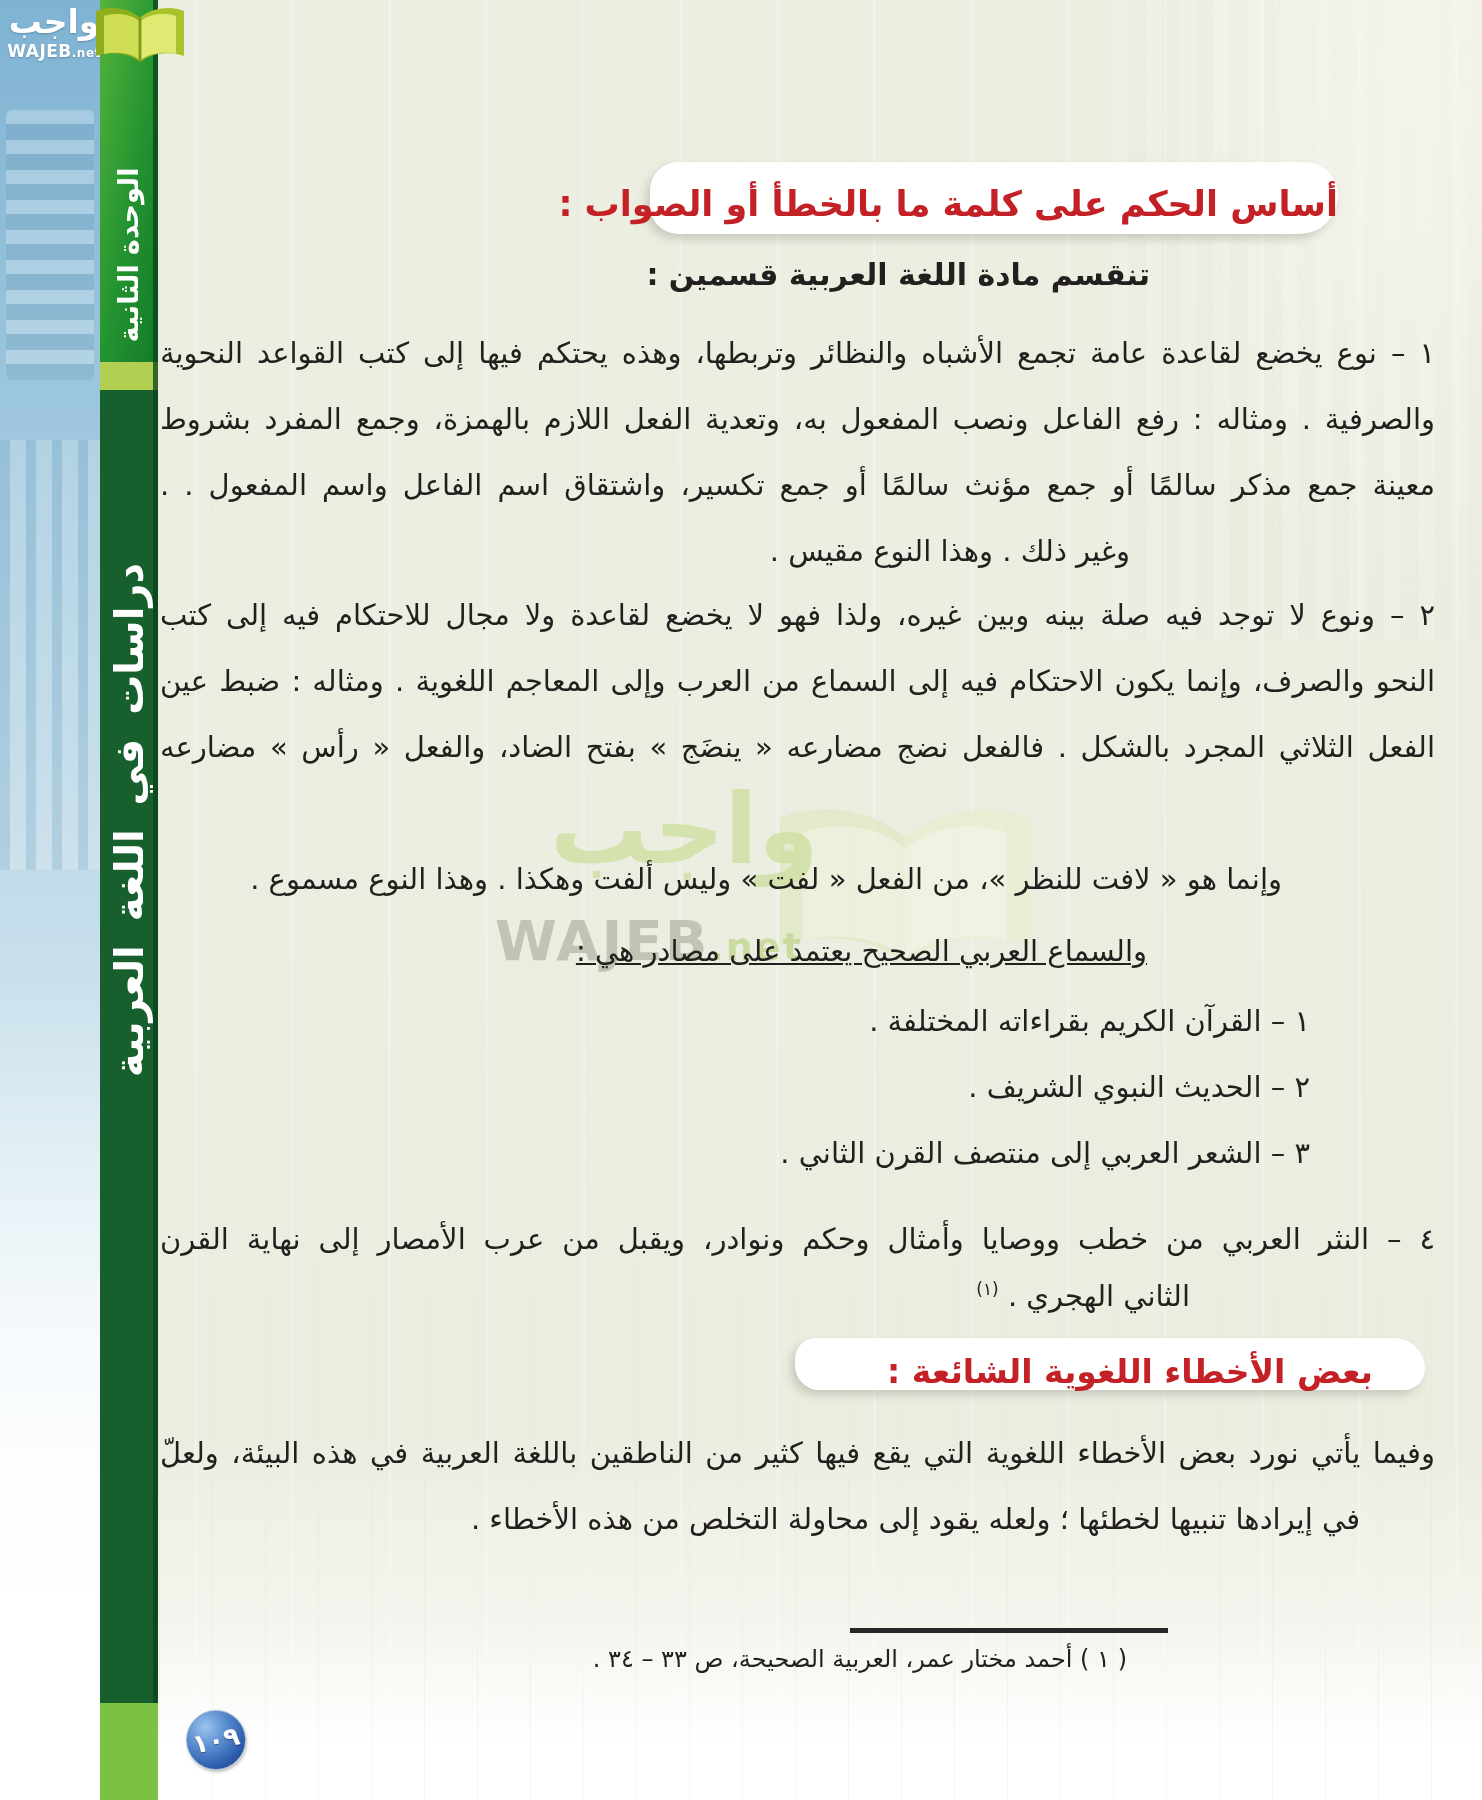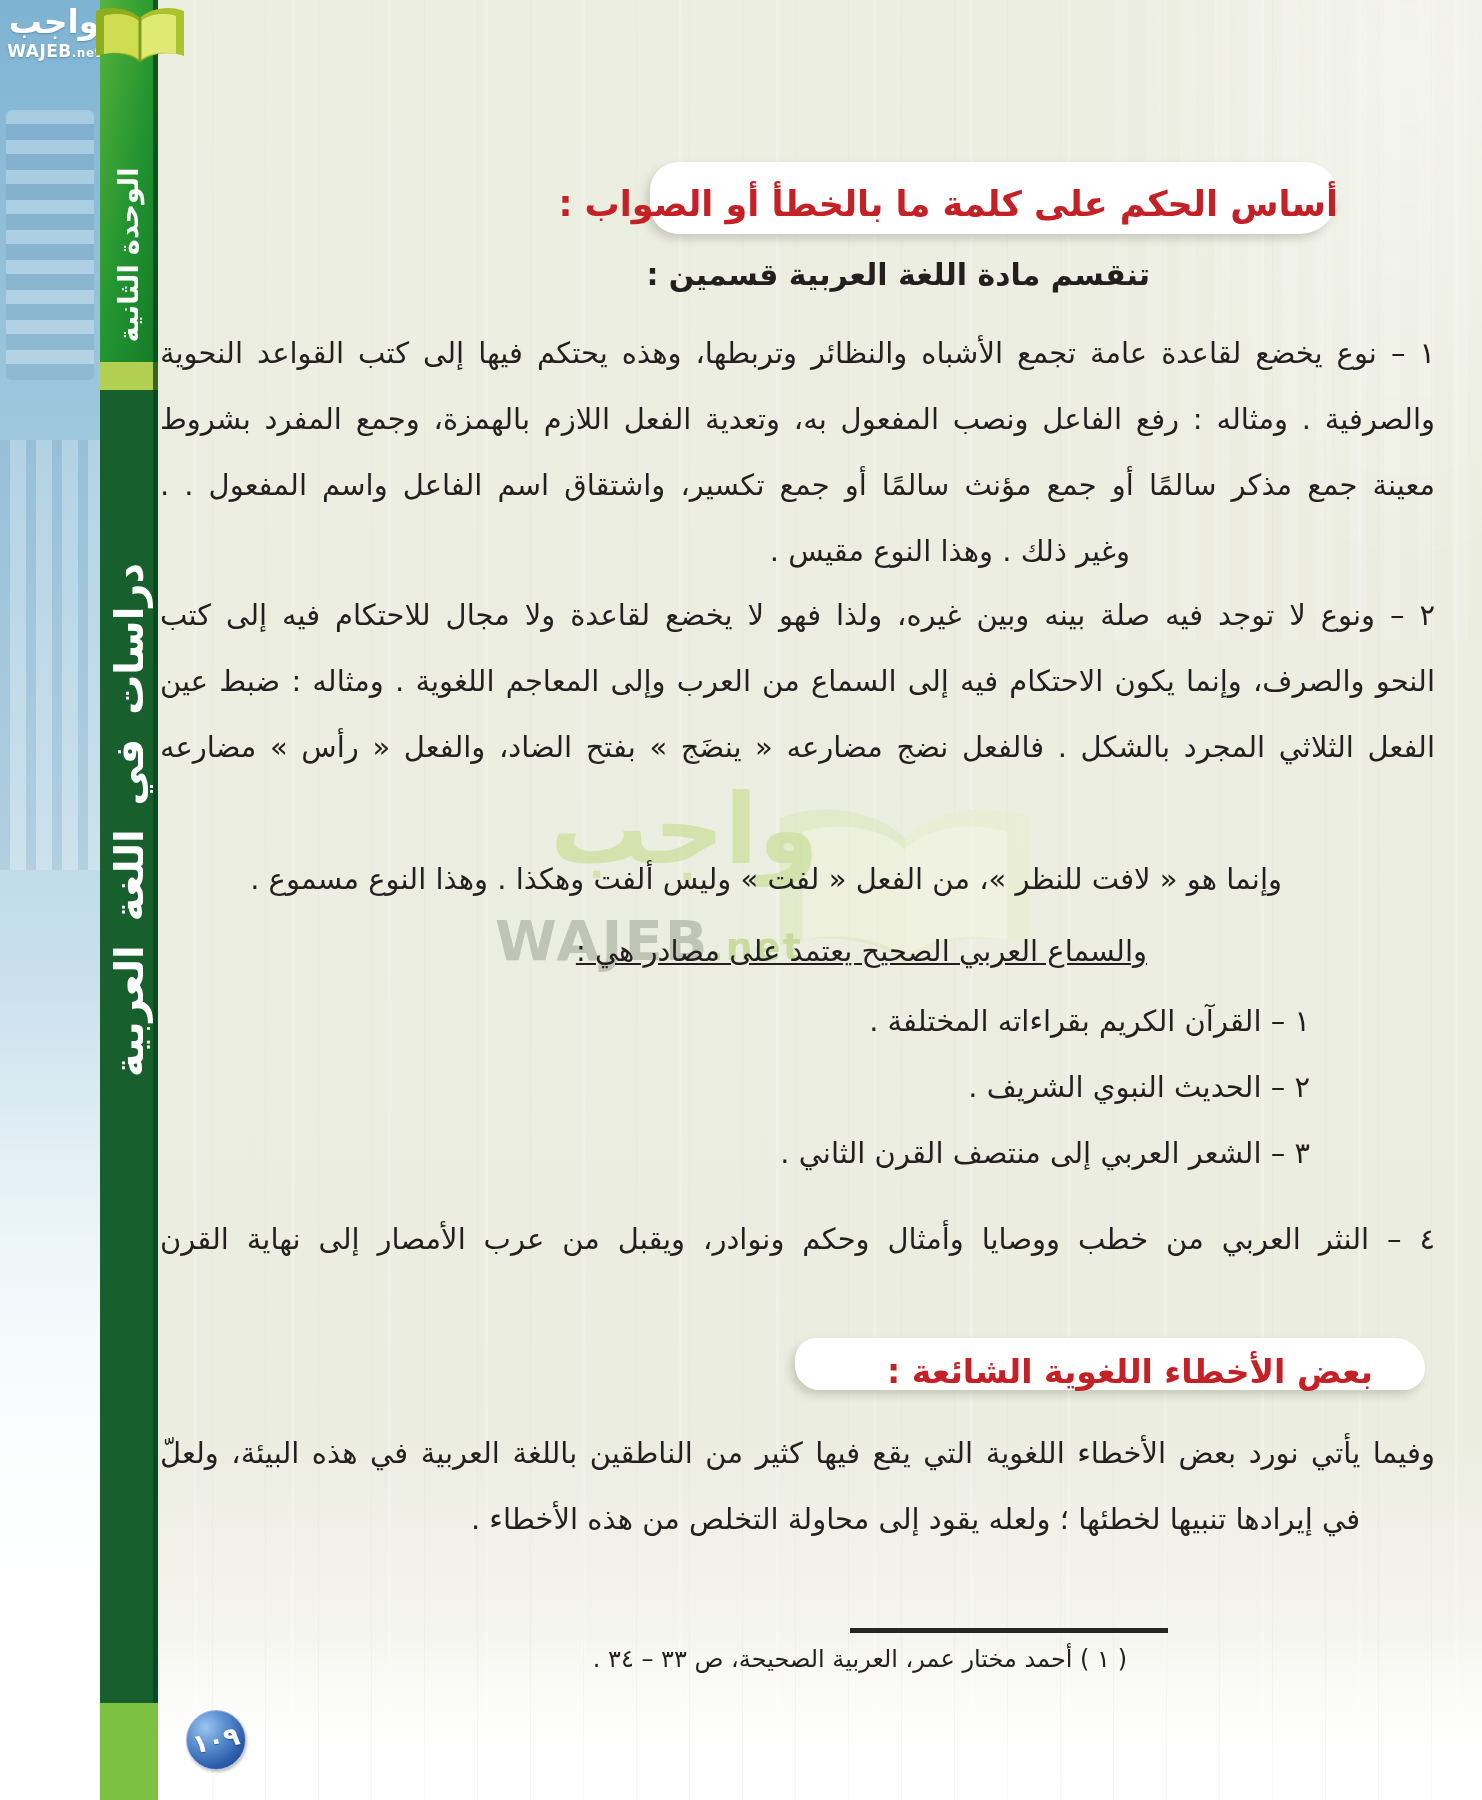--- a/index.html
+++ b/index.html
@@ -132,20 +132,21 @@
     <div class="l lj" style="top:658px;left:160px;right:47px;">النحو والصرف، وإنما يكون الاحتكام فيه إلى السماع من العرب وإلى المعاجم اللغوية . ومثاله : ضبط عين</div>
     <div class="l lj" style="top:724px;left:160px;right:47px;">الفعل الثلاثي المجرد بالشكل . فالفعل نضج مضارعه « ينضَج » بفتح الضاد، والفعل « رأس » مضارعه</div>
     <div class="l lr" style="top:856px;left:160px;right:200px;">وإنما هو « لافت للنظر »، من الفعل « لفت » وليس ألفت وهكذا . وهذا النوع مسموع .</div>
 
     <div class="l lr" style="top:928px;left:160px;right:335px;text-decoration:underline;">والسماع العربي الصحيح يعتمد على مصادر هي :</div>
 
     <div class="l lr" style="top:998px;left:160px;right:172px;">١ – القرآن الكريم بقراءاته المختلفة .</div>
     <div class="l lr" style="top:1064px;left:160px;right:172px;">٢ – الحديث النبوي الشريف .</div>
     <div class="l lr" style="top:1130px;left:160px;right:172px;">٣ – الشعر العربي إلى منتصف القرن الثاني .</div>
     <div class="l lj" style="top:1196px;left:160px;right:47px;margin-top:20px;">٤ – النثر العربي من خطب ووصايا وأمثال وحكم ونوادر، ويقبل من عرب الأمصار إلى نهاية القرن</div>
+    <div class="l lr" style="top:1266px;left:160px;right:292px;"><span>الثاني الهجري .</span> <sup>(١)</sup></div>
 
     <div class="l lj" style="top:1430px;left:160px;right:47px;">وفيما يأتي نورد بعض الأخطاء اللغوية التي يقع فيها كثير من الناطقين باللغة العربية في هذه البيئة، ولعلّ</div>
     <div class="l lr" style="top:1496px;left:160px;right:122px;">في إيرادها تنبيها لخطئها ؛ ولعله يقود إلى محاولة التخلص من هذه الأخطاء .</div>
   </div>
 
   <div class="pill pill2">
     <div class="ht">بعض الأخطاء اللغوية الشائعة :</div>
   </div>
 
   <div class="fsep"></div>

